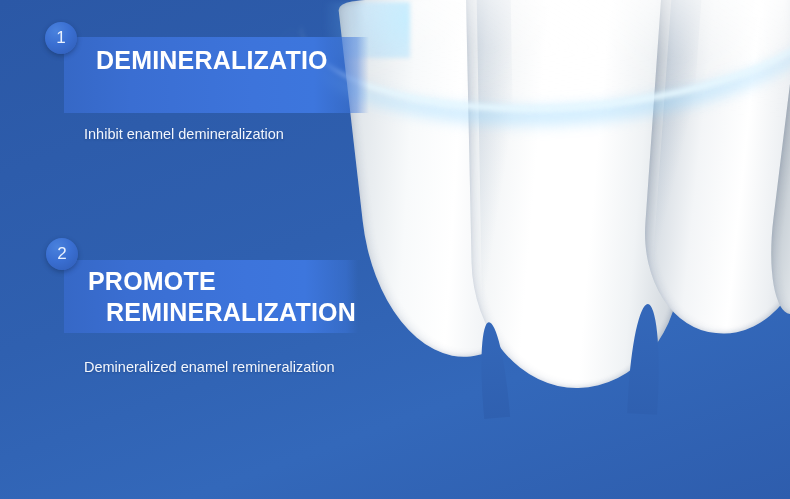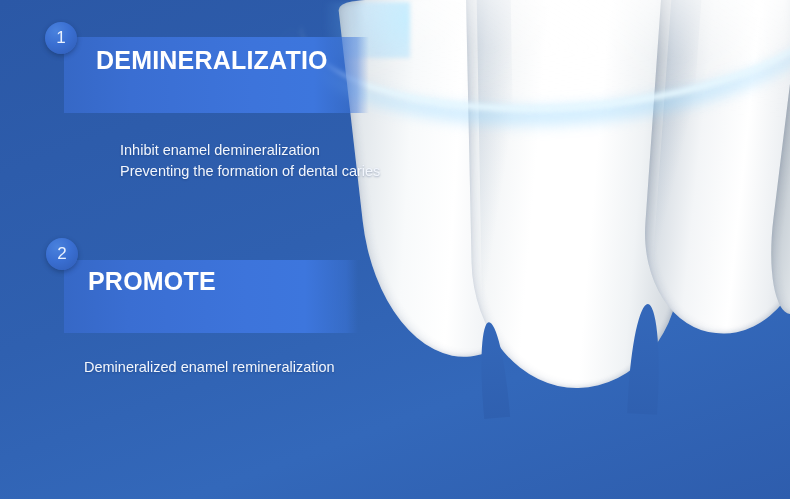--- a/index.html
+++ b/index.html
@@ -127,21 +127,21 @@
   #heading-1{ left:84px; top:44px; font-size:25px; line-height:32px; }
   #heading-2{ left:88px; top:266px; font-size:25px; line-height:31px; }
   .heading .l2 { display:block;margin-left:12px; }
   #heading-2 .l2 { padding-left:6px; }
 
   .body{
     position:absolute; z-index:5; color:#f2f6fd; font-size:14.5px;
     line-height:21px; white-space:nowrap;
     text-shadow:0 1px 2px rgba(20,45,95,0.35);
   }
-  #body-1{ left:84px; top:140px;margin-left:36px; }
+  #body-1{ left:84px; top:124px; }
   #body-2{ left:84px; top:357px; }
 </style>
 </head>
 <body>
 
 <div id="stage">
 
   <div class="bg-base"></div>
 
   <div class="teeth">
@@ -160,28 +160,28 @@
   <div class="glow-tail"></div>
 
   <div class="feature" id="feature-1">
     <div class="band" id="band-1"></div>
     <div class="badge" id="badge-1">1</div>
     <div class="heading" id="heading-1">
       <span class="l2">DEMINERALIZATIO</span>
     </div>
     <div class="body" id="body-1">
       <div>Inhibit enamel demineralization</div>
-      <div>Preventing the formation of dental caries</div>
     </div>
   </div>
 
   <div class="feature" id="feature-2">
     <div class="band" id="band-2"></div>
     <div class="badge" id="badge-2">2</div>
     <div class="heading" id="heading-2">
       <span>PROMOTE</span>
+      <span class="l2">REMINERALIZATION</span>
     </div>
     <div class="body" id="body-2">
       <div>Demineralized enamel remineralization</div>
     </div>
   </div>
 
 </div>
 
 </body></html>

